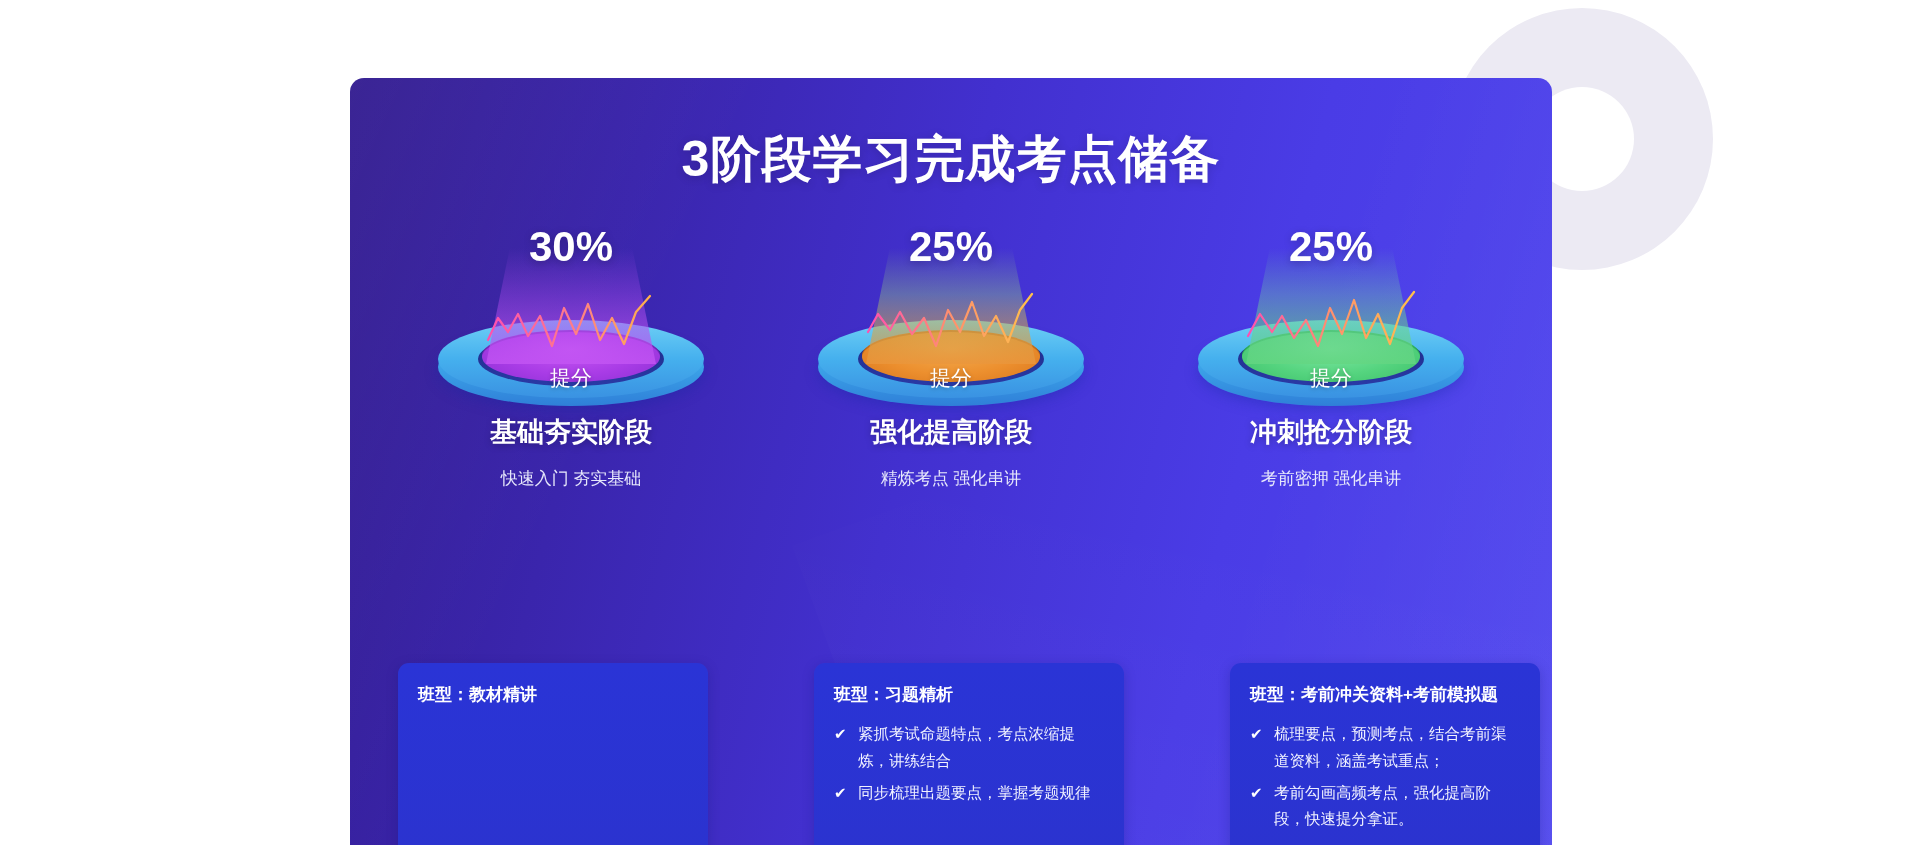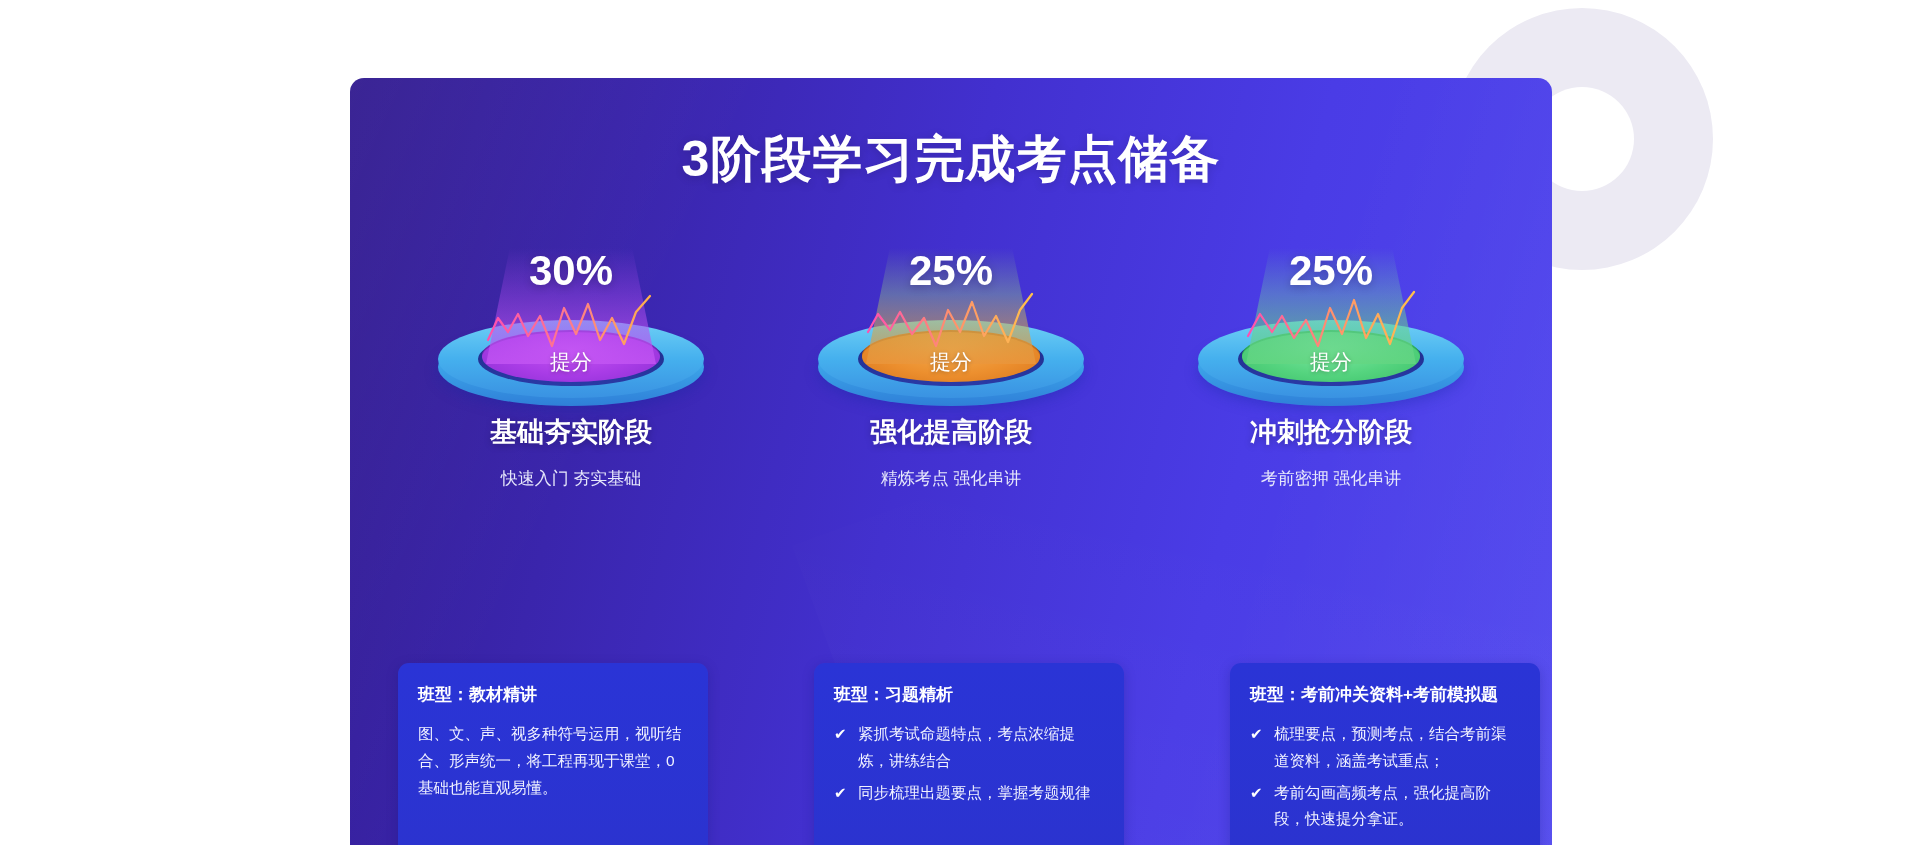--- a/index.html
+++ b/index.html
@@ -148,25 +148,24 @@
   .pct{
     position:absolute;
     left:0; top:0px; width:100%;
     text-align:center;
     color:#ffffff;
     font-size:42px;
     font-weight:bold;
     line-height:1;
     z-index:4;
     text-shadow:0 2px 8px rgba(0,0,0,0.22);
-    margin-top:24px;
   }
   .tifen{
     position:absolute;
-    left:0; bottom:44px; width:100%;
+    left:0; bottom:28px; width:100%;
     text-align:center;
     color:#ffffff;
     font-size:21px;
     font-weight:normal;
     line-height:1;
     z-index:4;
     text-shadow:0 1px 4px rgba(0,0,0,0.30);
   }
 
   .stage-title{
@@ -332,21 +331,20 @@
         <div class="stage-title">冲刺抢分阶段</div>
         <div class="stage-sub">考前密押 强化串讲</div>
       </div>
 
     </div>
 
     <div class="boxes">
 
       <div class="box">
         <div class="box-title">班型：教材精讲</div>
-        <div class="box-desc">图、文、声、视多种符号运用，视听结合、形声统一，将工程再现于课堂，0基础也能直观易懂。</div>
       </div>
 
       <div class="box">
         <div class="box-title">班型：习题精析</div>
         <ul class="bullets">
           <li>
             <span class="tick">✔</span>
             <span>紧抓考试命题特点，考点浓缩提炼，讲练结合</span>
           </li>
           <li>

